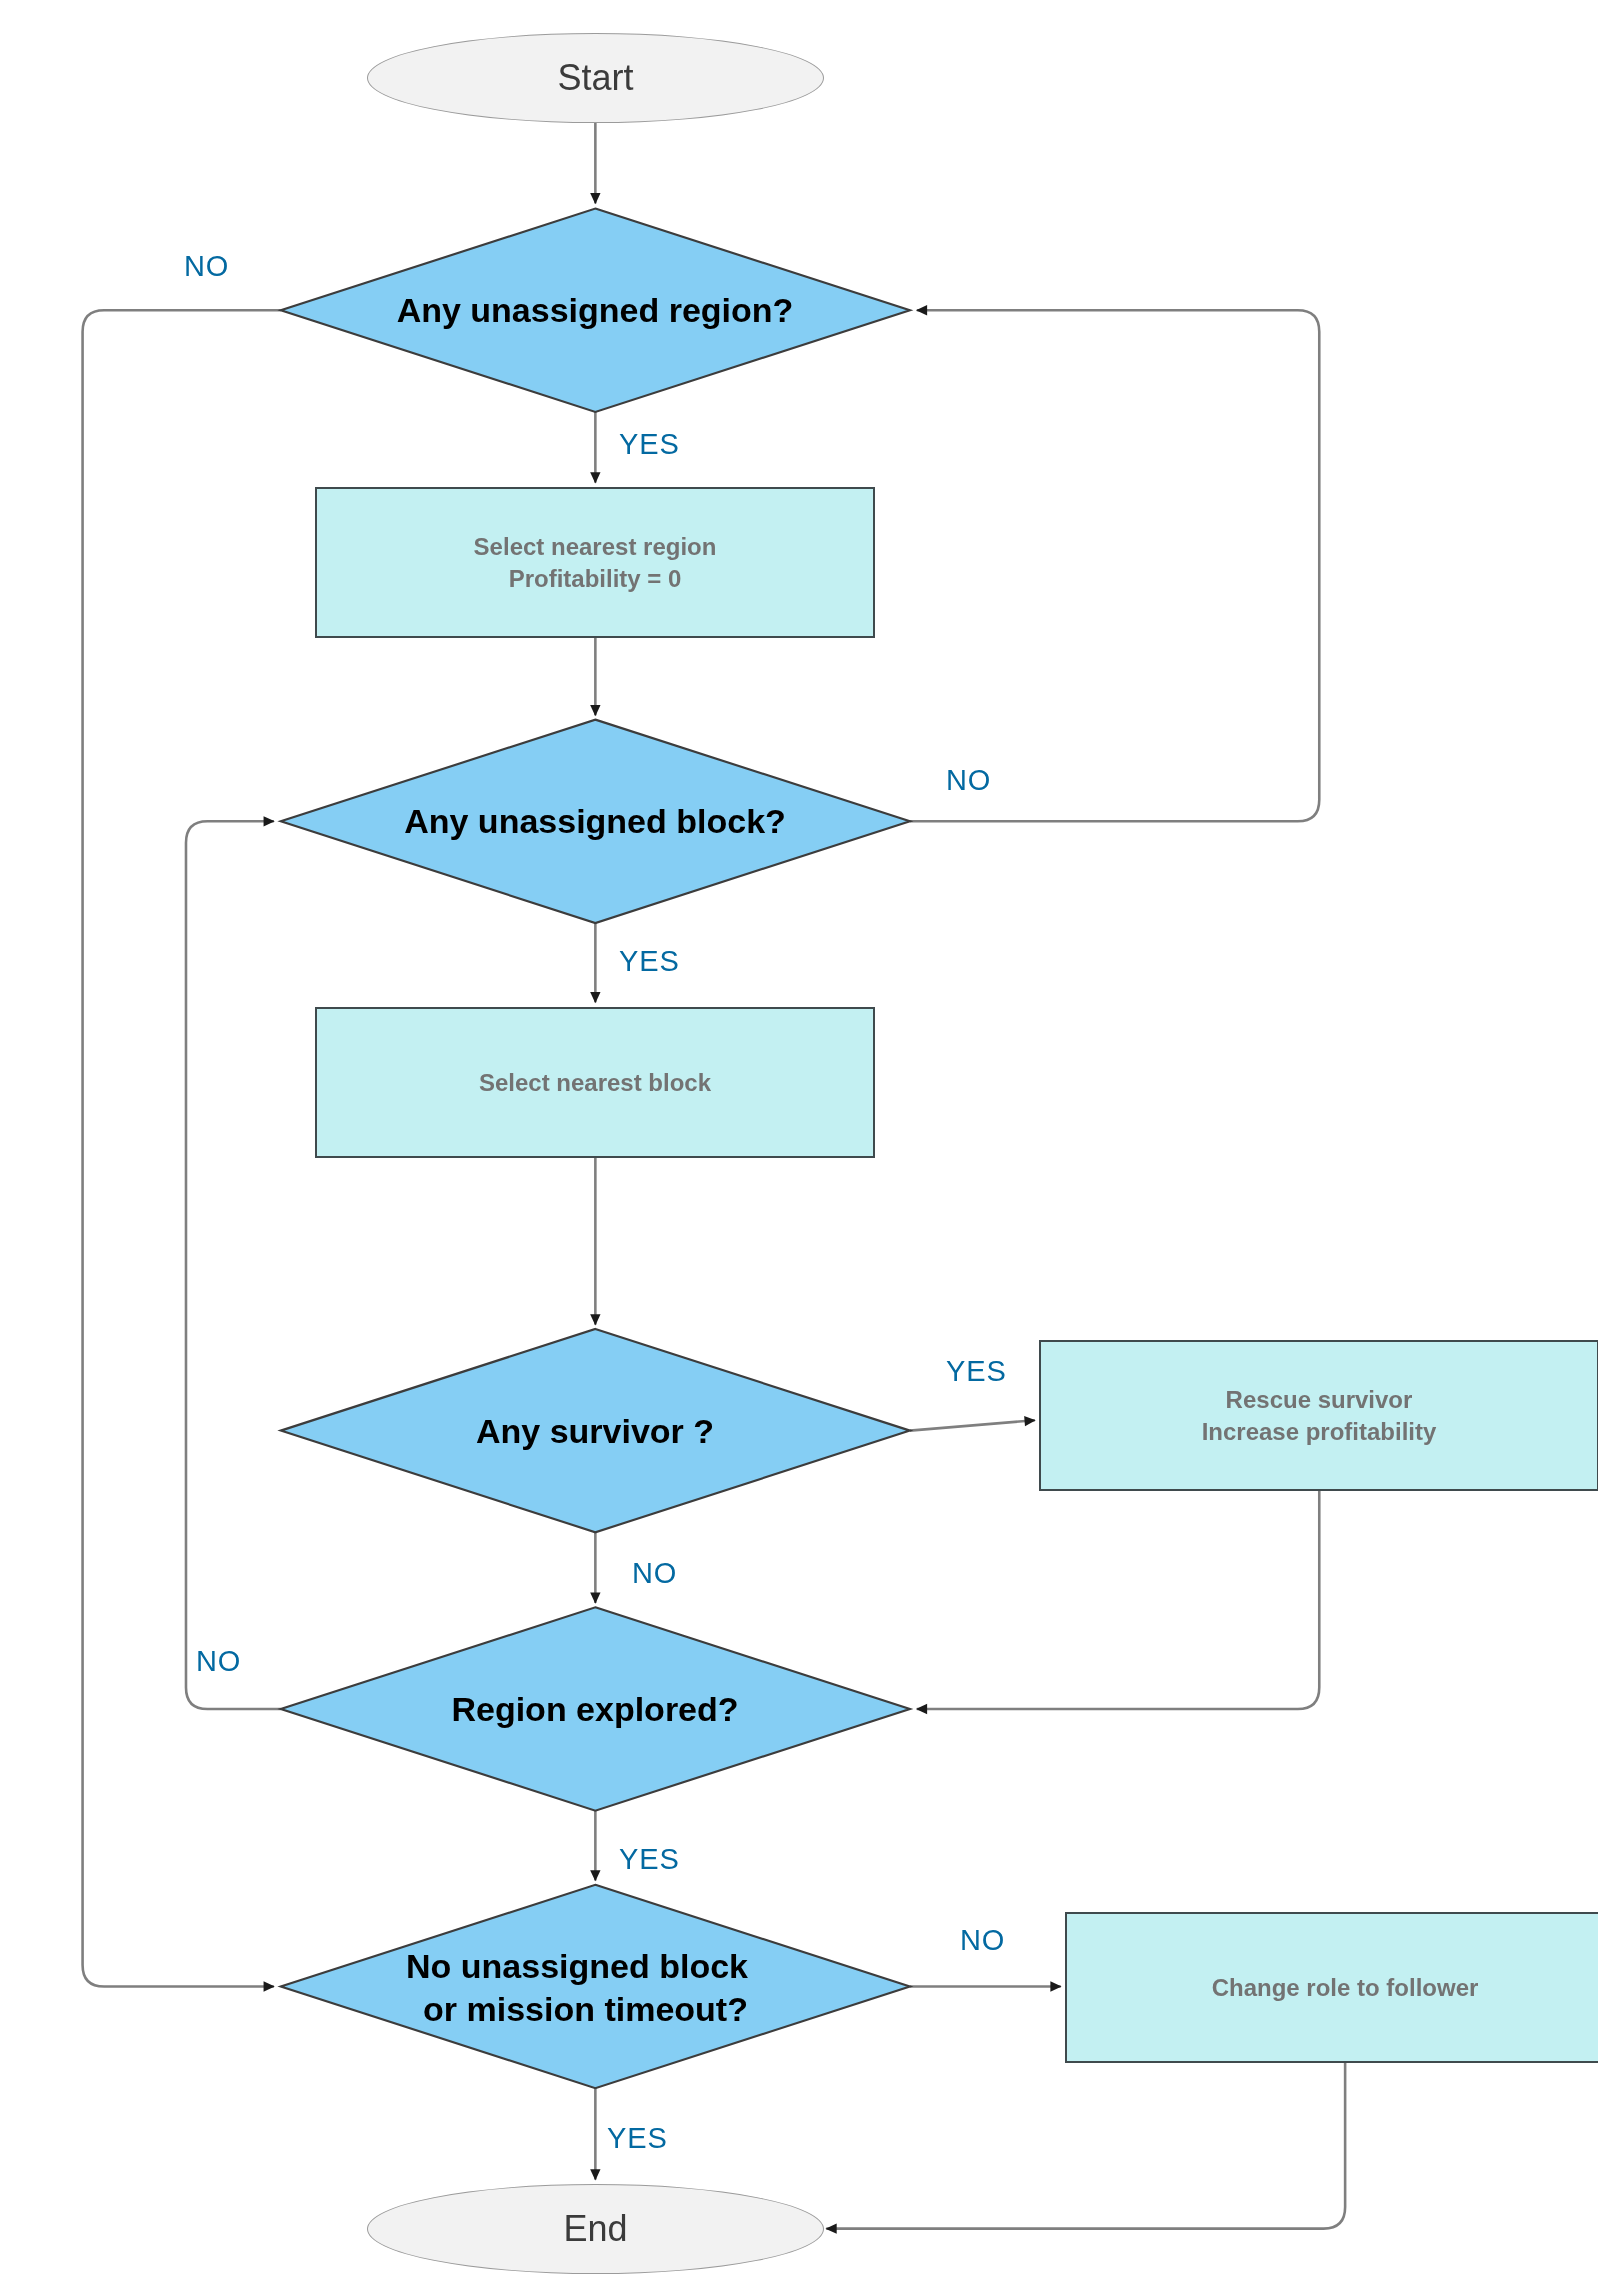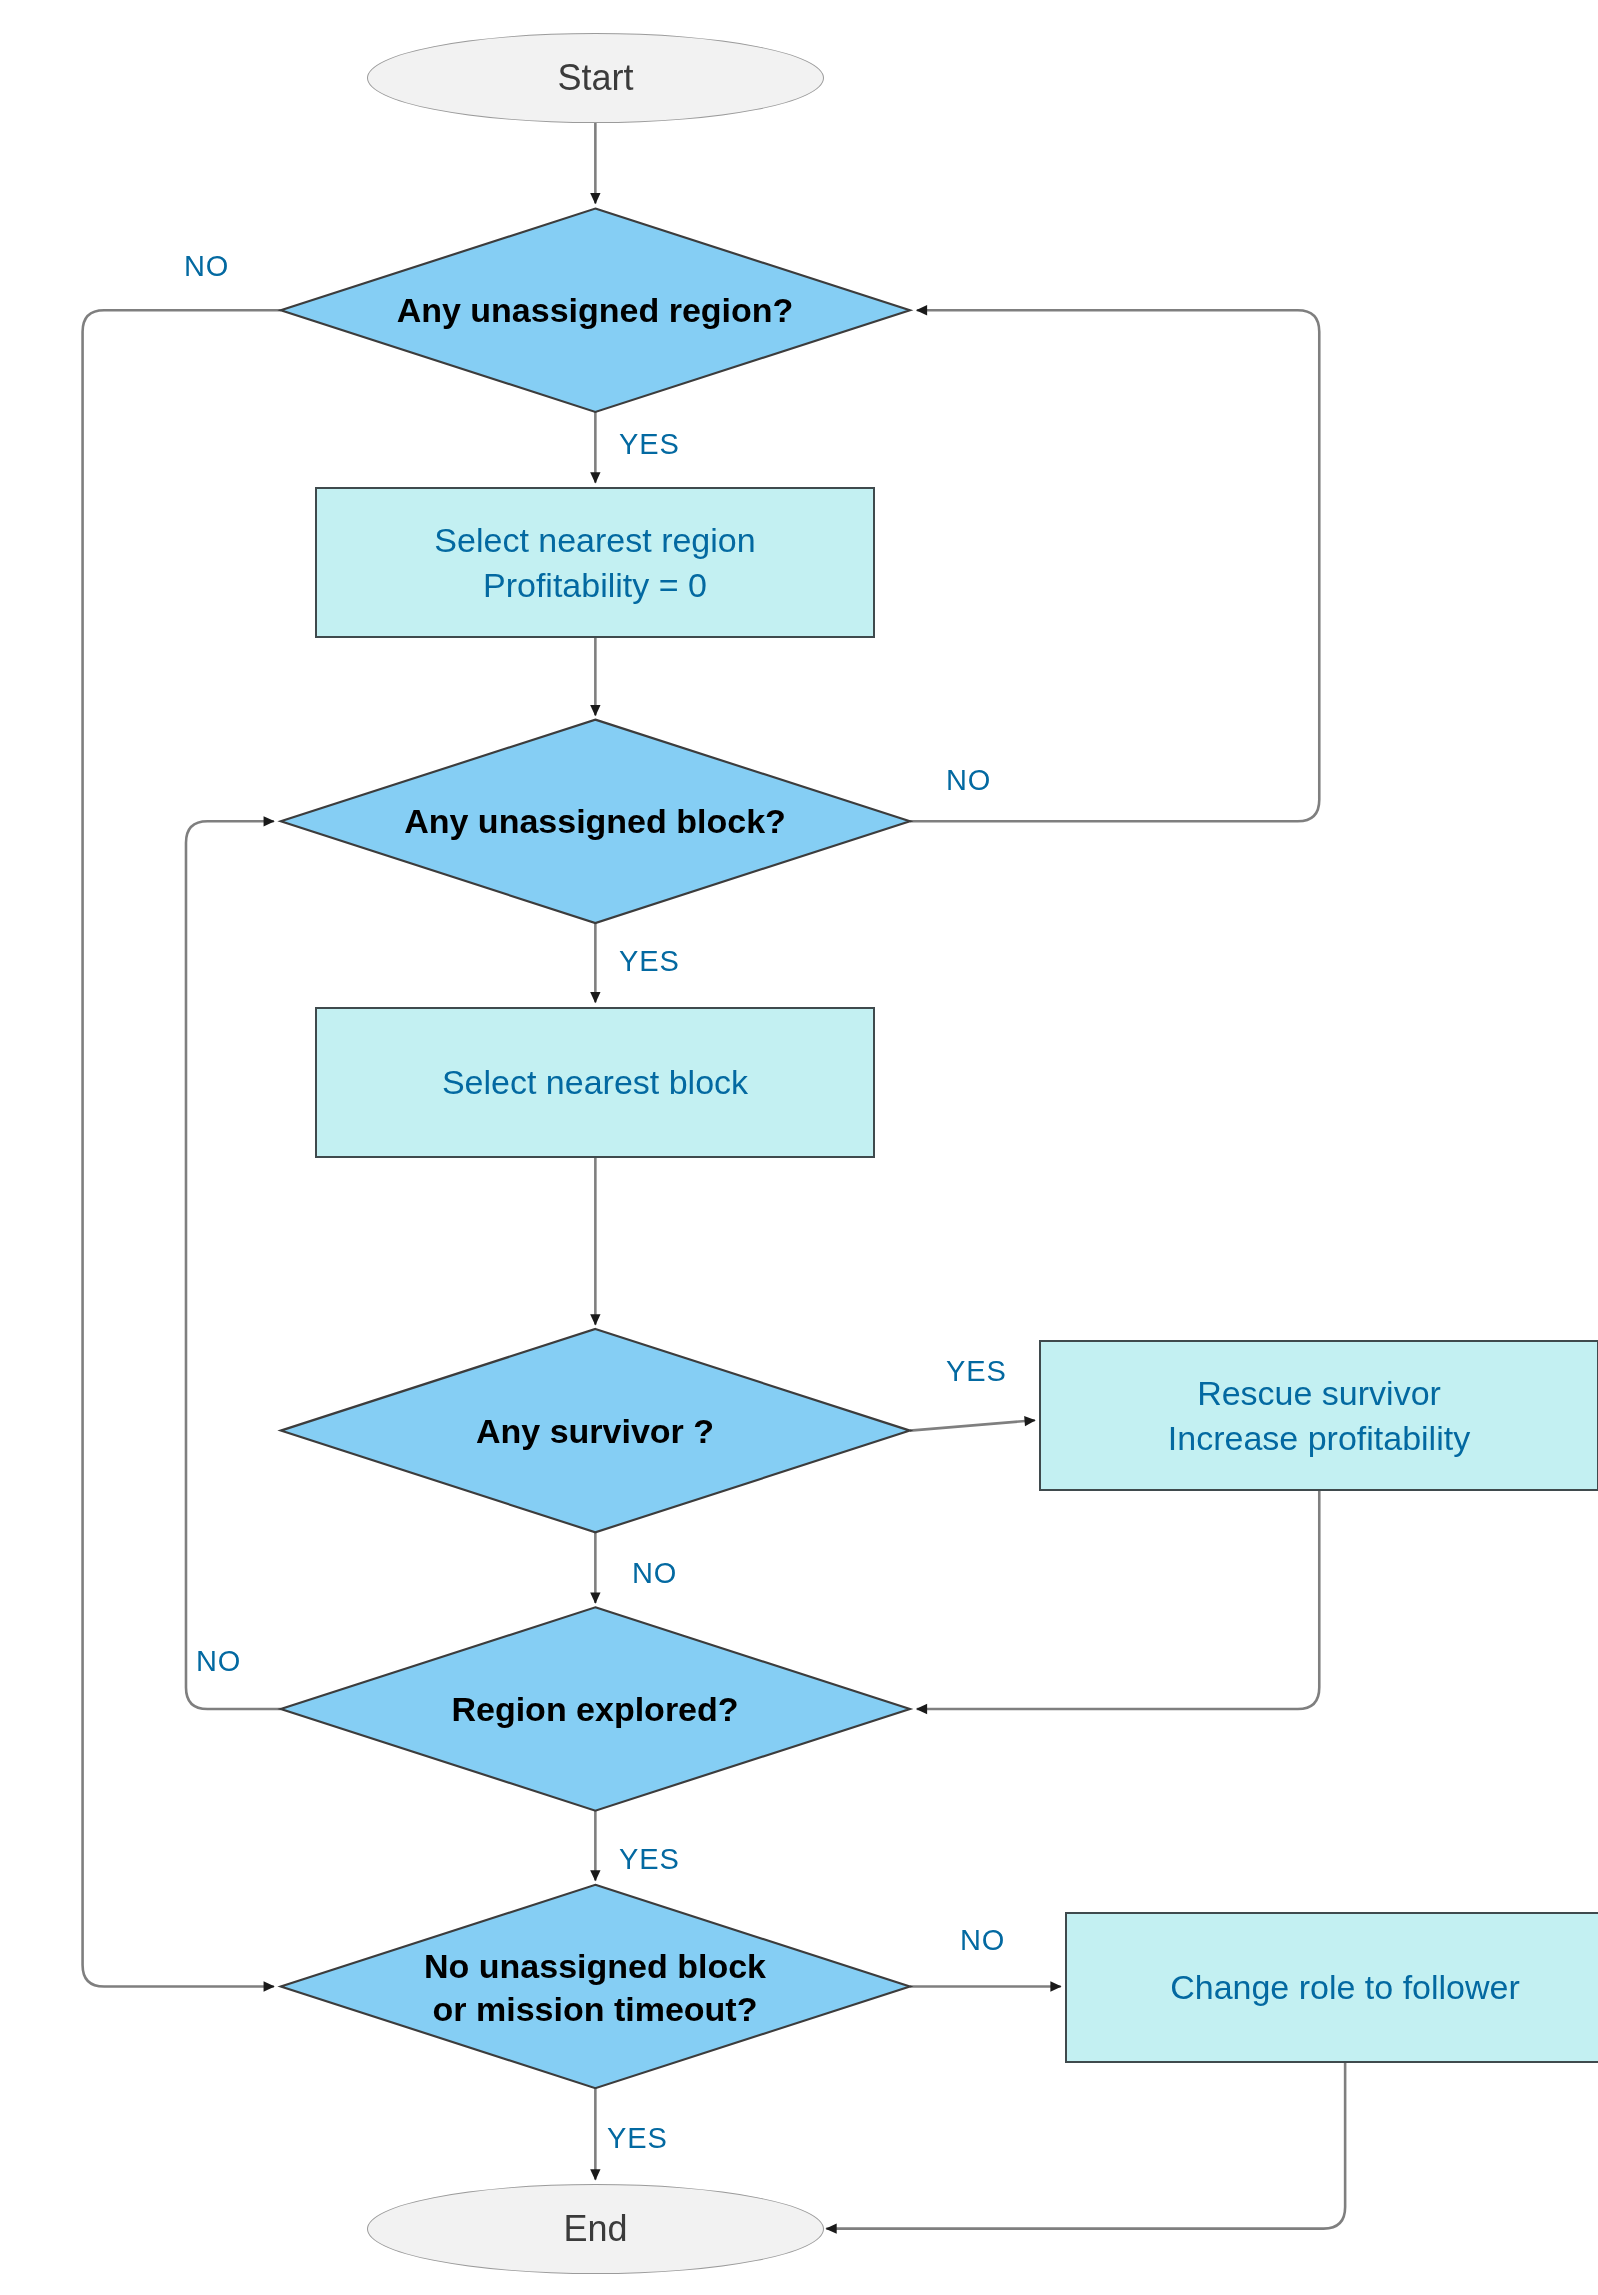--- a/index.html
+++ b/index.html
@@ -16,22 +16,22 @@
   .terminal{
     background:#f2f2f2;
     border:1.7px solid #9b9b9b;
     border-radius:50%;
     color:#3b3b3b;
     font-size:36px;font-weight:400;
   }
   .process{
     background:#c3f0f2;
     border:2.6px solid #3f4a4d;
-    color:#0369a1;
-    font-size:34px;font-weight:400;line-height:1.32;
+    color:#737373;
+    font-size:24px;font-weight:700;line-height:1.32;
   }
   .dlabel{
     position:absolute;transform:translate(-50%,-50%);
     color:#000;font-size:34px;font-weight:700;line-height:1.25;
     text-align:center;white-space:nowrap;
   }
   .elabel{
     position:absolute;
     color:#0369a1;font-size:29px;font-weight:400;letter-spacing:0.9px;
     white-space:nowrap;
@@ -108,21 +108,21 @@
   </div>
 
   <div class="dlabel" style="left:547px;top:310px;">Any unassigned region?</div>
 
   <div class="dlabel" style="left:547px;top:821px;">Any unassigned block?</div>
 
   <div class="dlabel" style="left:547px;top:1431px;">Any survivor ?</div>
 
   <div class="dlabel" style="left:547px;top:1709px;">Region explored?</div>
 
-  <div class="dlabel" style="left:547px;top:1987px;">
+  <div class="dlabel" style="left:529px;top:1987px;text-align:right;">
     <span>No unassigned block</span>
     <span class="line2">or mission timeout?</span>
   </div>
 
   <div class="elabel" style="left:136px;top:250px;">NO</div>
   <div class="elabel" style="left:571px;top:428px;">YES</div>
   <div class="elabel" style="left:898px;top:764px;">NO</div>
   <div class="elabel" style="left:571px;top:945px;">YES</div>
   <div class="elabel" style="left:898px;top:1355px;">YES</div>
   <div class="elabel" style="left:584px;top:1557px;">NO</div>

